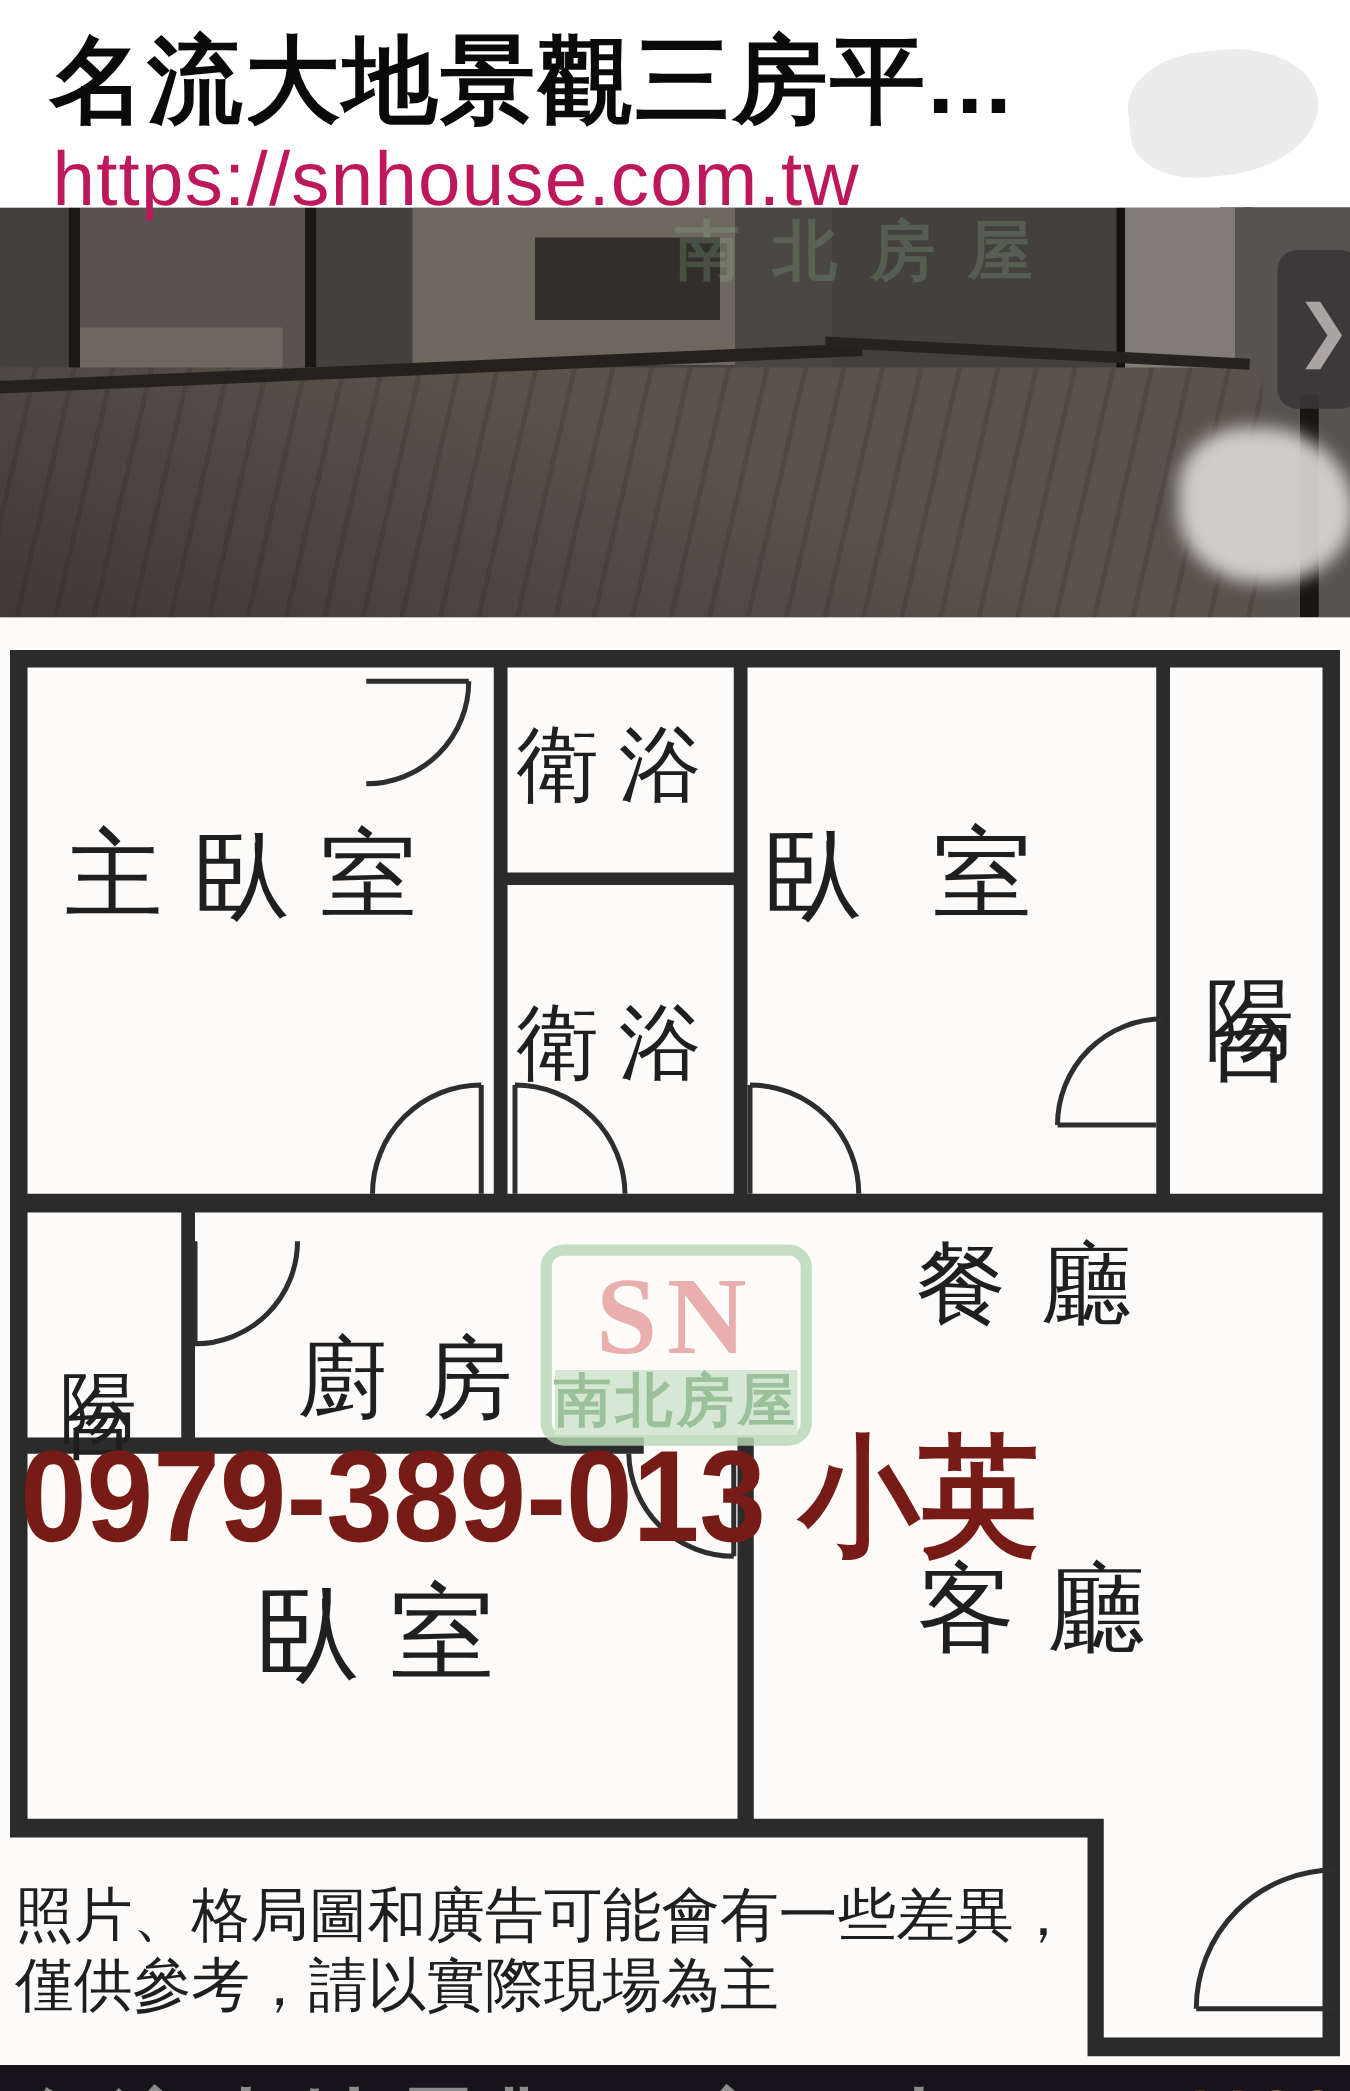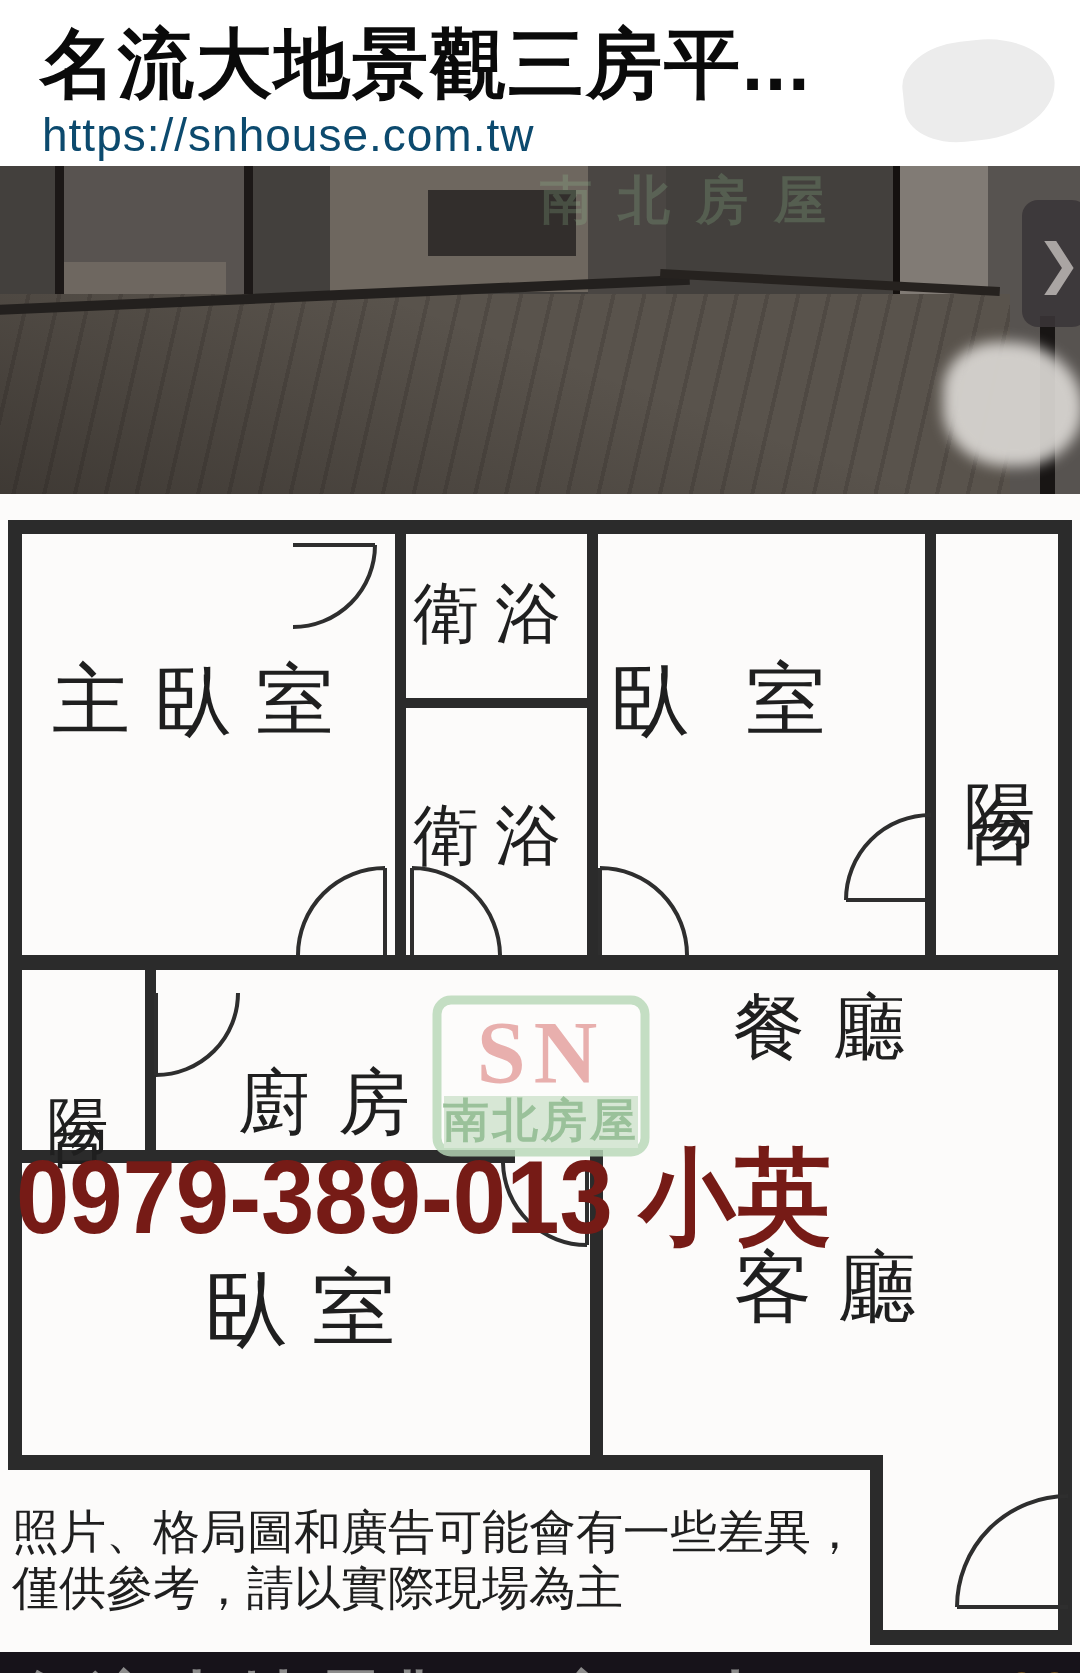--- a/index.html
+++ b/index.html
@@ -4,21 +4,21 @@
 <style>
   html,body{margin:0;padding:0;background:#ffffff;}
   body{width:1080px;height:1673px;position:relative;overflow:hidden;
        font-family:"Liberation Sans","DejaVu Sans",sans-serif;}
   .abs{position:absolute;}
 
   
   #header{left:0;top:0;width:976px;height:166px;background:#ffffff;z-index:3;}
   #page-title{left:40px;top:14px;width:980px;font-size:76px;font-weight:700;
               color:#0a0a0a;letter-spacing:2px;white-space:nowrap;}
-  #page-url{left:42px;top:108px;font-size:46px;color:#0c4a6e;letter-spacing:1px;}
+  #page-url{left:42px;top:108px;font-size:61px;color:#be185d;letter-spacing:1px;}
   #header-smudge{left:903px;top:40px;width:152px;height:100px;background:#ececec;
                  border-radius:46% 54% 58% 42%;transform:rotate(-6deg);}
 
   
   #photo{left:0;top:166px;width:1080px;height:328px;background:#46423f;overflow:hidden;z-index:1;}
   .wallband{left:0;top:0;width:1080px;height:150px;background:#43403d;}
   .door-left{left:55px;top:0;width:180px;height:148px;background:#585350;
              border-left:9px solid #1c1817;border-right:9px solid #1c1817;}
   .door-left-floor{left:64px;top:96px;width:162px;height:52px;background:#6e6760;}
   .cabinet{left:330px;top:0;width:260px;height:126px;background:#6e675f;}

